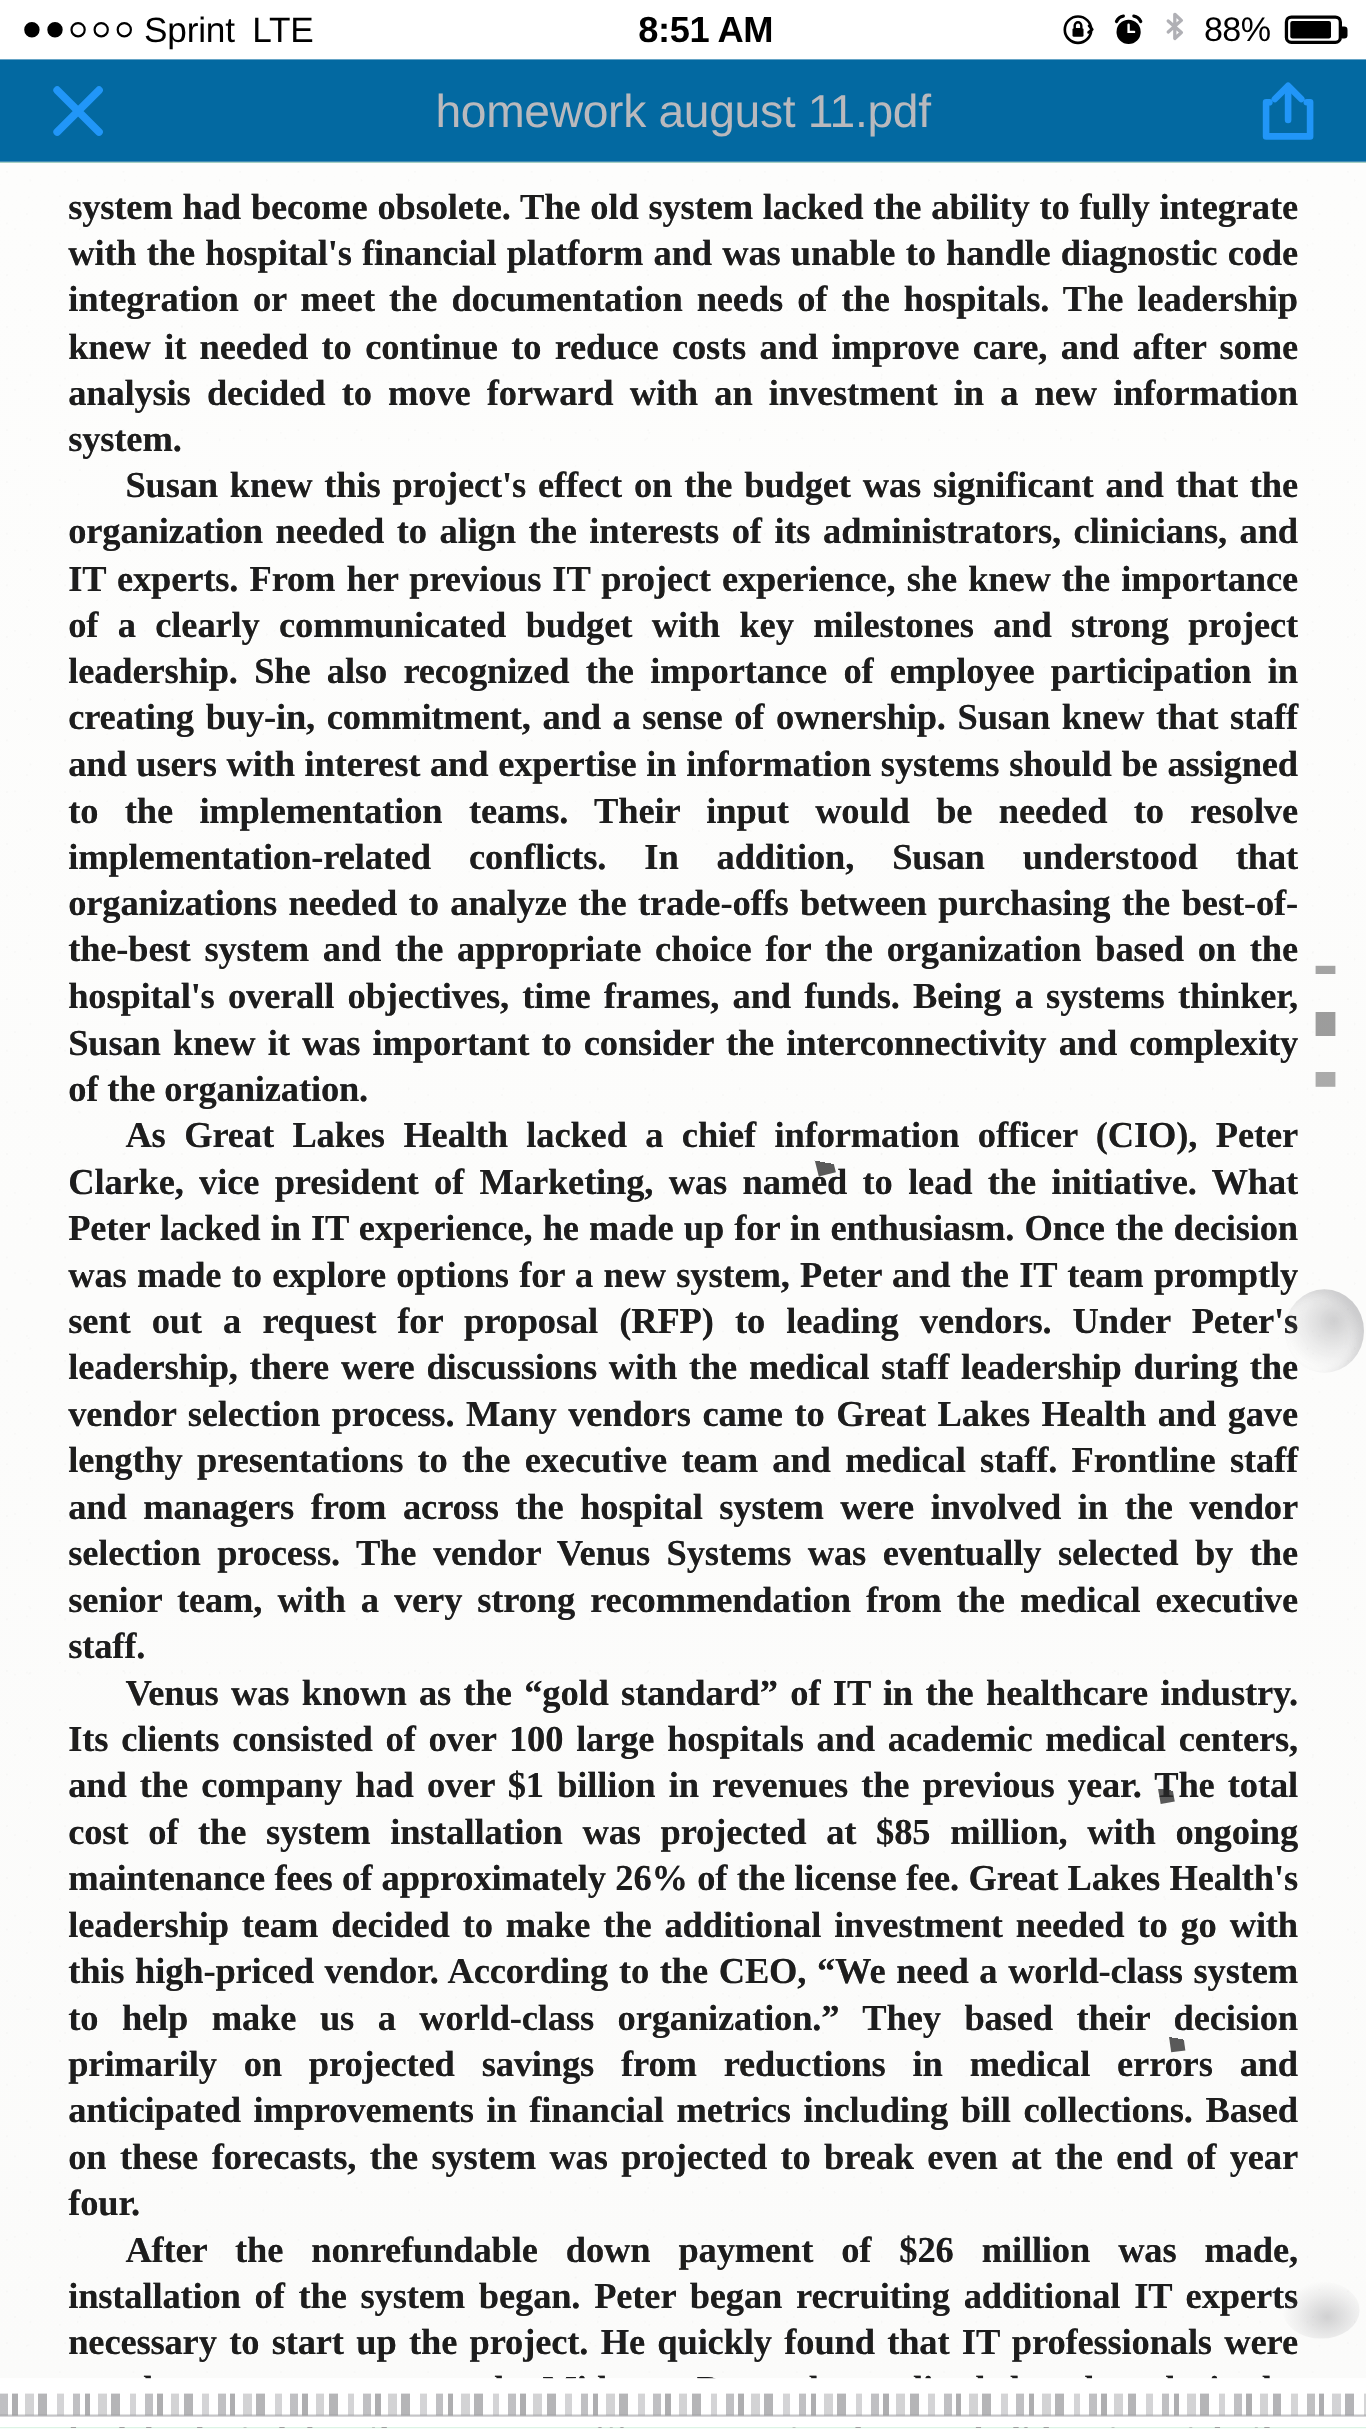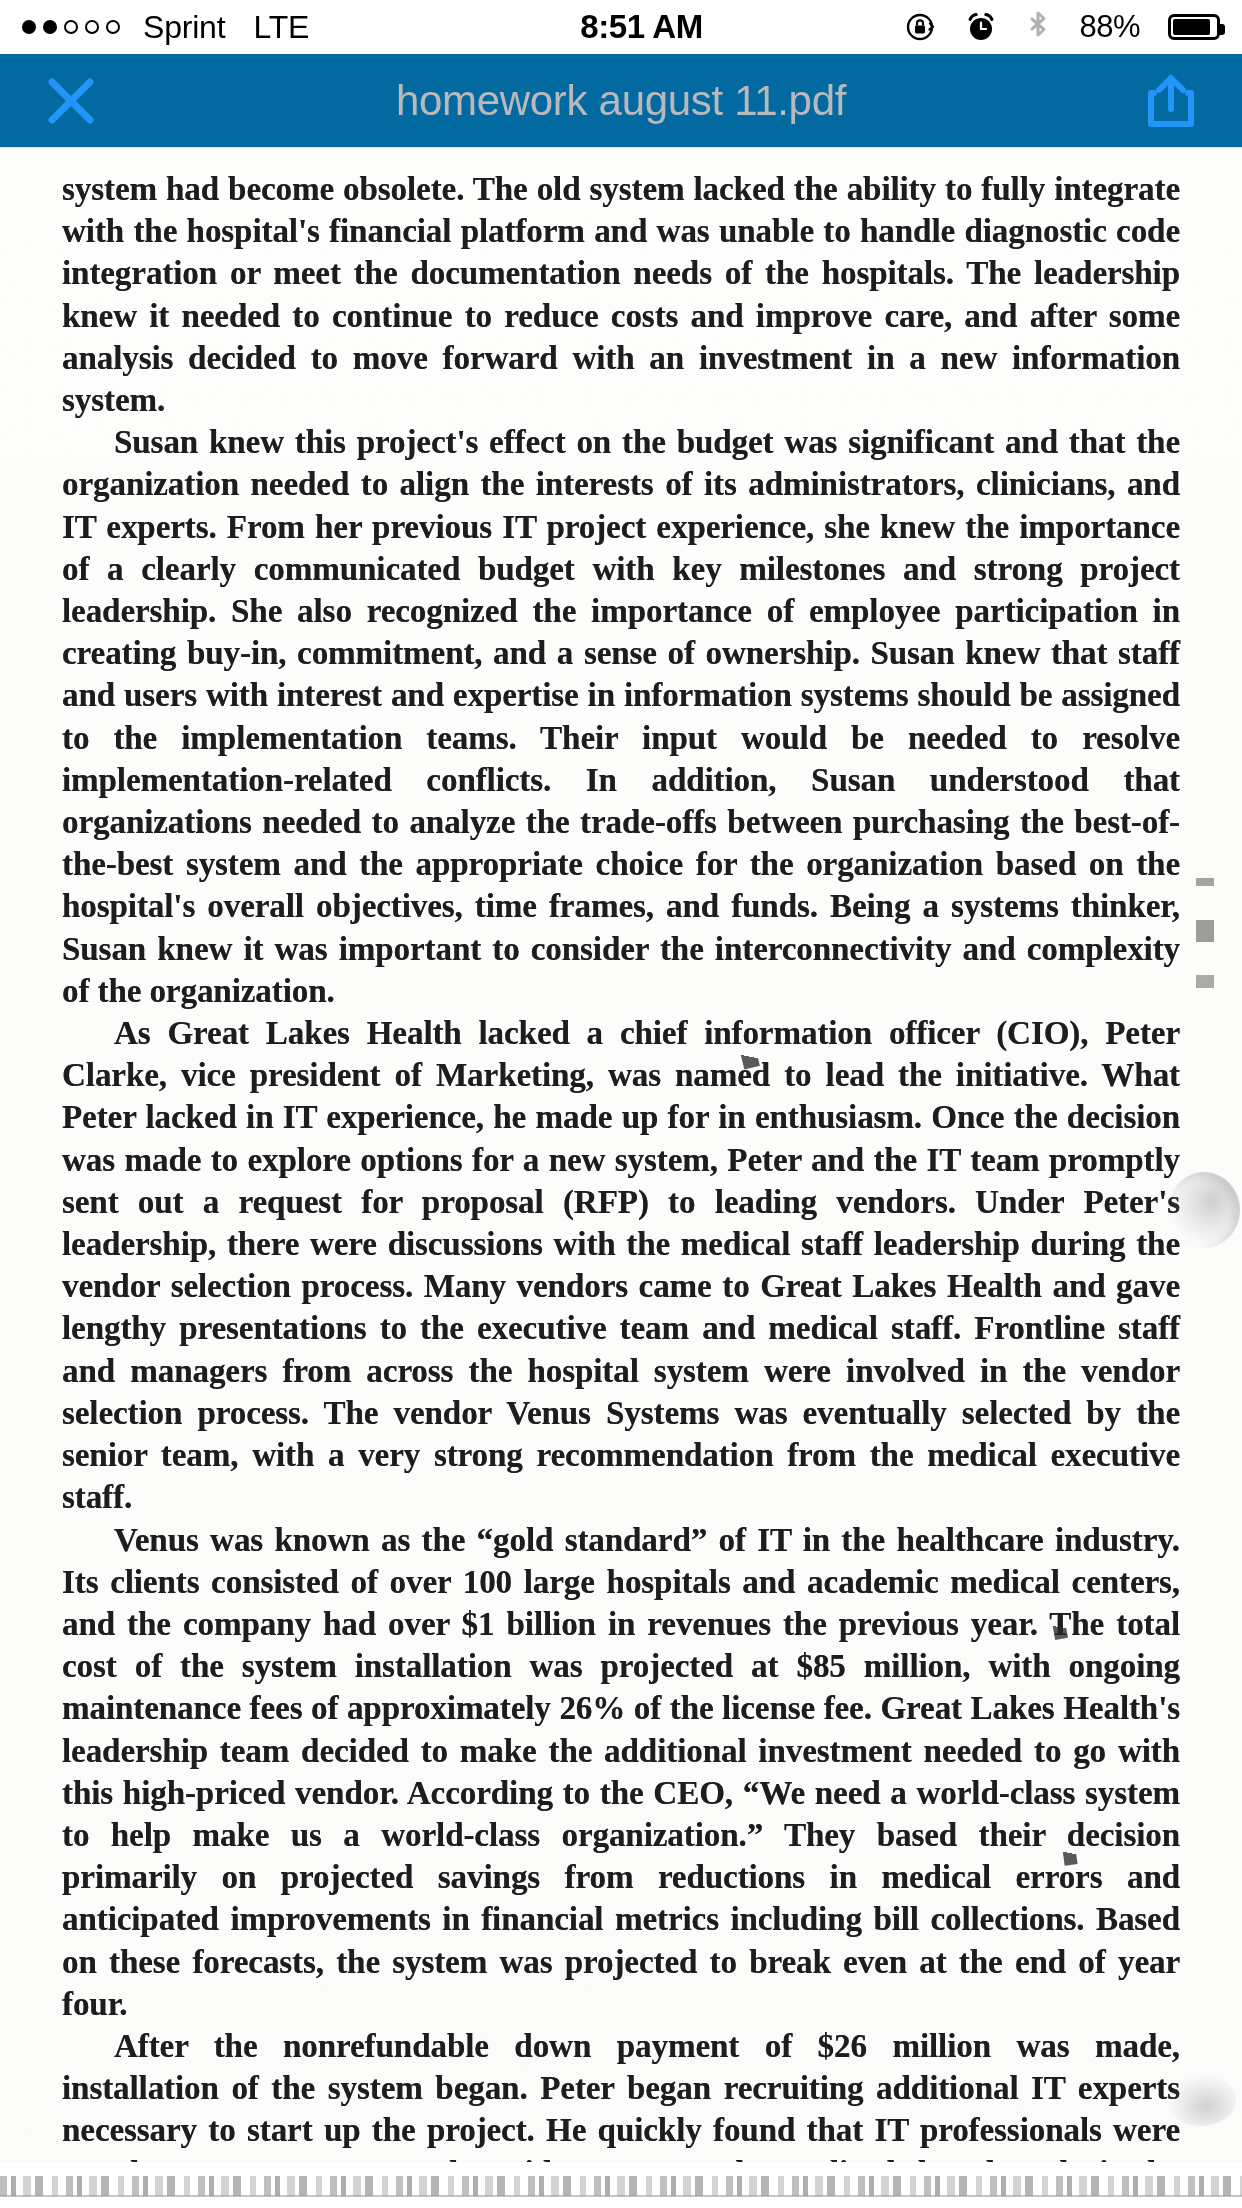--- a/index.html
+++ b/index.html
@@ -13,37 +13,37 @@
 
   
   .status-bar{
     position:relative;
     width:1242px; height:54px;
     background:#ffffff;
     display:flex; align-items:center;
     padding:0 22px;
     font-family:"Liberation Sans", sans-serif;
   }
-  .sb-left{ display:flex; align-items:center; gap:12px; }
+  .sb-left{ display:flex; align-items:center; gap:0; }
   .sig-dots{ display:flex; align-items:center; gap:7px; margin-right:11px; }
   .dot{ width:14px; height:14px; border-radius:50%; border:2px solid #000; }
   .dot.filled{ background:#000; }
   .carrier{ font-size:32px; font-weight:400; color:#000; letter-spacing:-0.2px; }
   .net{ font-size:32px; font-weight:400; color:#000; margin-left:16px; letter-spacing:-0.2px;}
 
   .sb-center{
     position:absolute; left:0; right:0; top:0; height:54px;
     display:flex; align-items:center; justify-content:center;
     pointer-events:none;
     padding-left:41px;
   }
   .clock{ font-size:33px; font-weight:700; color:#000; letter-spacing:-0.4px;}
 
   .sb-right{
-    margin-left:auto; display:flex; align-items:center; gap:28px;
+    margin-left:auto; display:flex; align-items:center; gap:13px;
   }
   .icn{ display:inline-flex; align-items:center; justify-content:center; }
   .batt-pct{ font-size:31px; font-weight:400; color:#000; letter-spacing:-0.5px;}
   .battery{
     position:relative; width:52px; height:26px;
     border:3px solid #000; border-radius:6px;
     display:flex; align-items:center; padding:2px;
   }
   .battery::after{
     content:""; position:absolute; right:-8px; top:7px;

